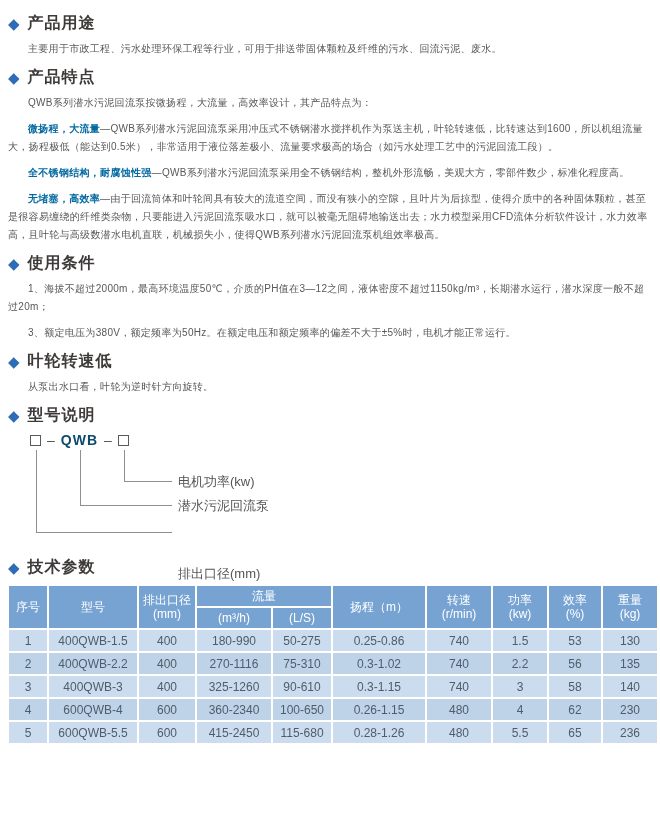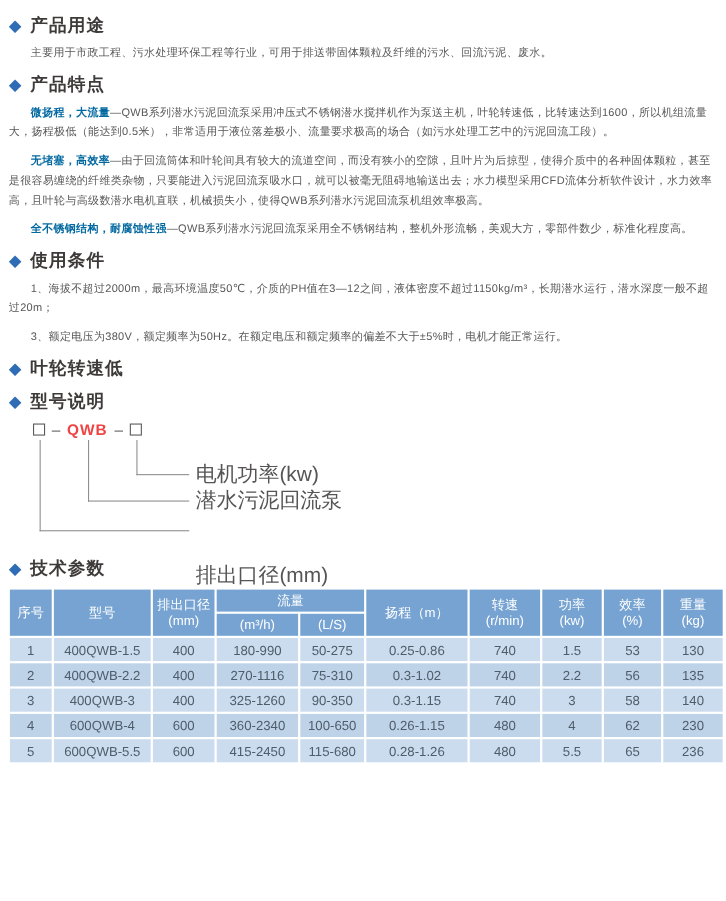--- a/index.html
+++ b/index.html
@@ -25,27 +25,27 @@
   p.body .lead { font-weight:bold; color:#0369a1; }
 
   
   .diagram { position:relative; height:116px; margin:2px 0 0 0; }
   .formula {
     position:absolute; left:24px; top:0;
     display:inline-flex; align-items:center; gap:6px;
     font-size:14px; color:#4c4c4c;
   }
   .mbox { width:11px; height:11px; border:1.5px solid #5a5a5a; display:inline-block; }
-  .mcode { font-weight:600; letter-spacing:1px; color:#ef4444; }
+  .mcode { font-weight:600; letter-spacing:1px; color:#0c4a6e; }
   .mdash { color:#5a5a5a; }
   .conn { position:absolute; border-left:1px solid #8f8f8f; border-bottom:1px solid #8f8f8f; }
   .conn.c-right { left:118px; top:18px; width:48px; height:32px; }
   .conn.c-mid   { left:74px;  top:18px; width:92px; height:56px; }
   .conn.c-left  { left:30px;  top:18px; width:136px; height:83px; }
-  .dlabel { position:absolute; left:172px; font-size:19px; color:#565454; line-height:16px; }
+  .dlabel { position:absolute; left:172px; font-size:13px; color:#565454; line-height:16px; }
   .dlabel.l1 { top:42px; } .dlabel.l2 { top:66px; } .dlabel.l3 { top:93px;margin-top:41px; }
 
   
   table.spec {
     width:650px; margin:2px 0 0 1px;
     border-collapse:separate; border-spacing:2px;
     table-layout:fixed; font-size:12px; text-align:center;
   }
   table.spec th {
     background:#76a3d1; color:#ffffff; font-weight:normal;
@@ -70,41 +70,43 @@
   <h2 class="sec">
     <span class="diamond">◆</span>
     <span>产品用途</span>
   </h2>
   <p class="body">主要用于市政工程、污水处理环保工程等行业，可用于排送带固体颗粒及纤维的污水、回流污泥、废水。</p>
 
   <h2 class="sec">
     <span class="diamond">◆</span>
     <span>产品特点</span>
   </h2>
+  <p class="body">QWB系列潜水污泥回流泵按微扬程，大流量，高效率设计，其产品特点为：</p>
   <p class="body">
     <span class="lead">微扬程，大流量</span><span>—QWB系列潜水污泥回流泵采用冲压式不锈钢潜水搅拌机作为泵送主机，叶轮转速低，比转速达到1600，所以机组流量大，扬程极低（能达到0.5米），非常适用于液位落差极小、流量要求极高的场合（如污水处理工艺中的污泥回流工段）。</span>
   </p>
   <p class="body">
+    <span class="lead">全不锈钢结构，耐腐蚀性强</span><span>—QWB系列潜水污泥回流泵采用全不锈钢结构，整机外形流畅，美观大方，零部件数少，标准化程度高。</span>
+  </p>
+  <p class="body">
     <span class="lead">无堵塞，高效率</span><span>—由于回流筒体和叶轮间具有较大的流道空间，而没有狭小的空隙，且叶片为后掠型，使得介质中的各种固体颗粒，甚至是很容易缠绕的纤维类杂物，只要能进入污泥回流泵吸水口，就可以被毫无阻碍地输送出去；水力模型采用CFD流体分析软件设计，水力效率高，且叶轮与高级数潜水电机直联，机械损失小，使得QWB系列潜水污泥回流泵机组效率极高。</span>
   </p>
-  <p class="body">
-    <span class="lead">全不锈钢结构，耐腐蚀性强</span><span>—QWB系列潜水污泥回流泵采用全不锈钢结构，整机外形流畅，美观大方，零部件数少，标准化程度高。</span>
-  </p>
 
   <h2 class="sec">
     <span class="diamond">◆</span>
     <span>使用条件</span>
   </h2>
   <p class="body">1、海拔不超过2000m，最高环境温度50℃，介质的PH值在3—12之间，液体密度不超过1150kg/m³，长期潜水运行，潜水深度一般不超过20m；</p>
   <p class="body">3、额定电压为380V，额定频率为50Hz。在额定电压和额定频率的偏差不大于±5%时，电机才能正常运行。</p>
 
   <h2 class="sec">
     <span class="diamond">◆</span>
     <span>叶轮转速低</span>
   </h2>
+  <p class="body">从泵出水口看，叶轮为逆时针方向旋转。</p>
 
   <h2 class="sec">
     <span class="diamond">◆</span>
     <span>型号说明</span>
   </h2>
 
   <div class="diagram">
     <div class="formula">
       <span class="mbox"></span>
       <span class="mdash">–</span>
@@ -183,21 +185,21 @@
           <td>740</td>
           <td>2.2</td>
           <td>56</td>
           <td>135</td>
       </tr>
       <tr class="odd">
         <td>3</td>
           <td>400QWB-3</td>
           <td>400</td>
           <td>325-1260</td>
-          <td>90-350</td>
+          <td>90-610</td>
           <td>0.3-1.15</td>
           <td>740</td>
           <td>3</td>
           <td>58</td>
           <td>140</td>
       </tr>
       <tr class="even">
         <td>4</td>
           <td>600QWB-4</td>
           <td>600</td>

